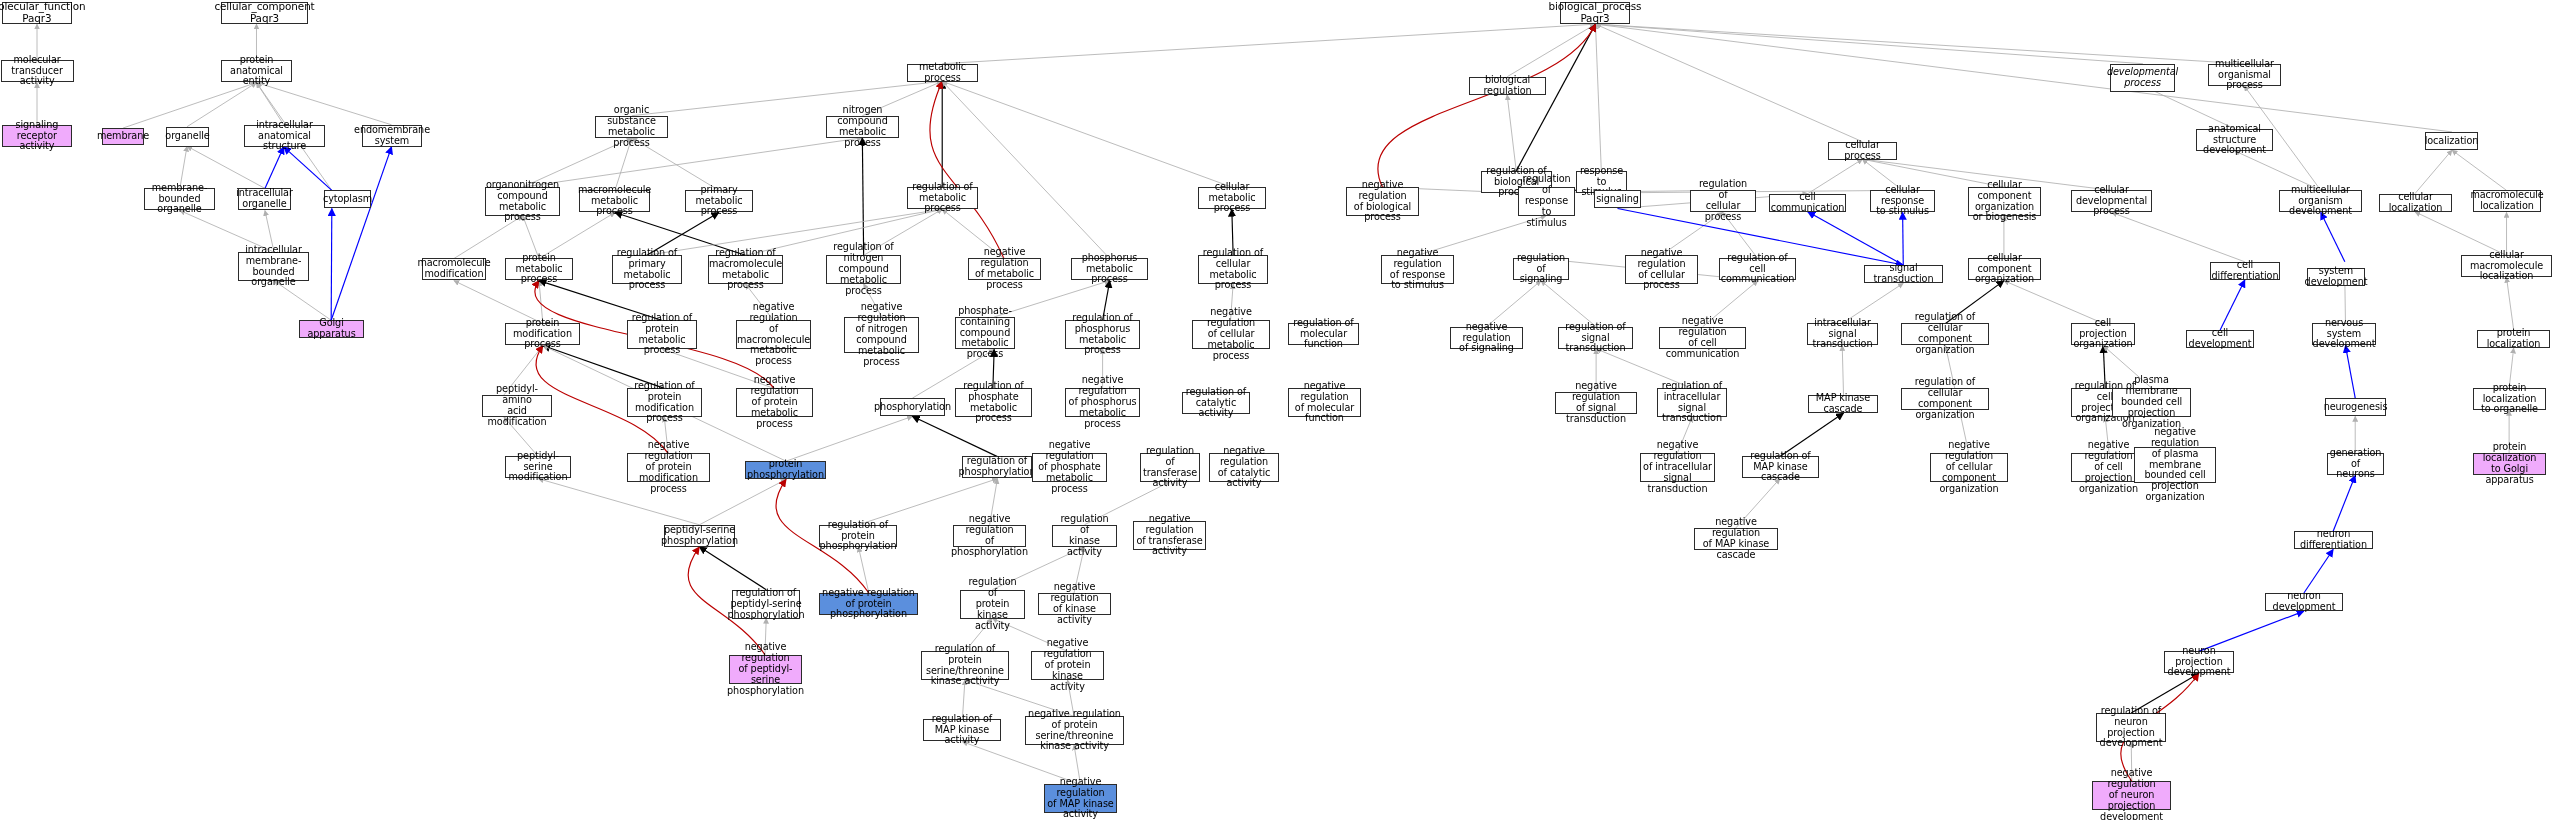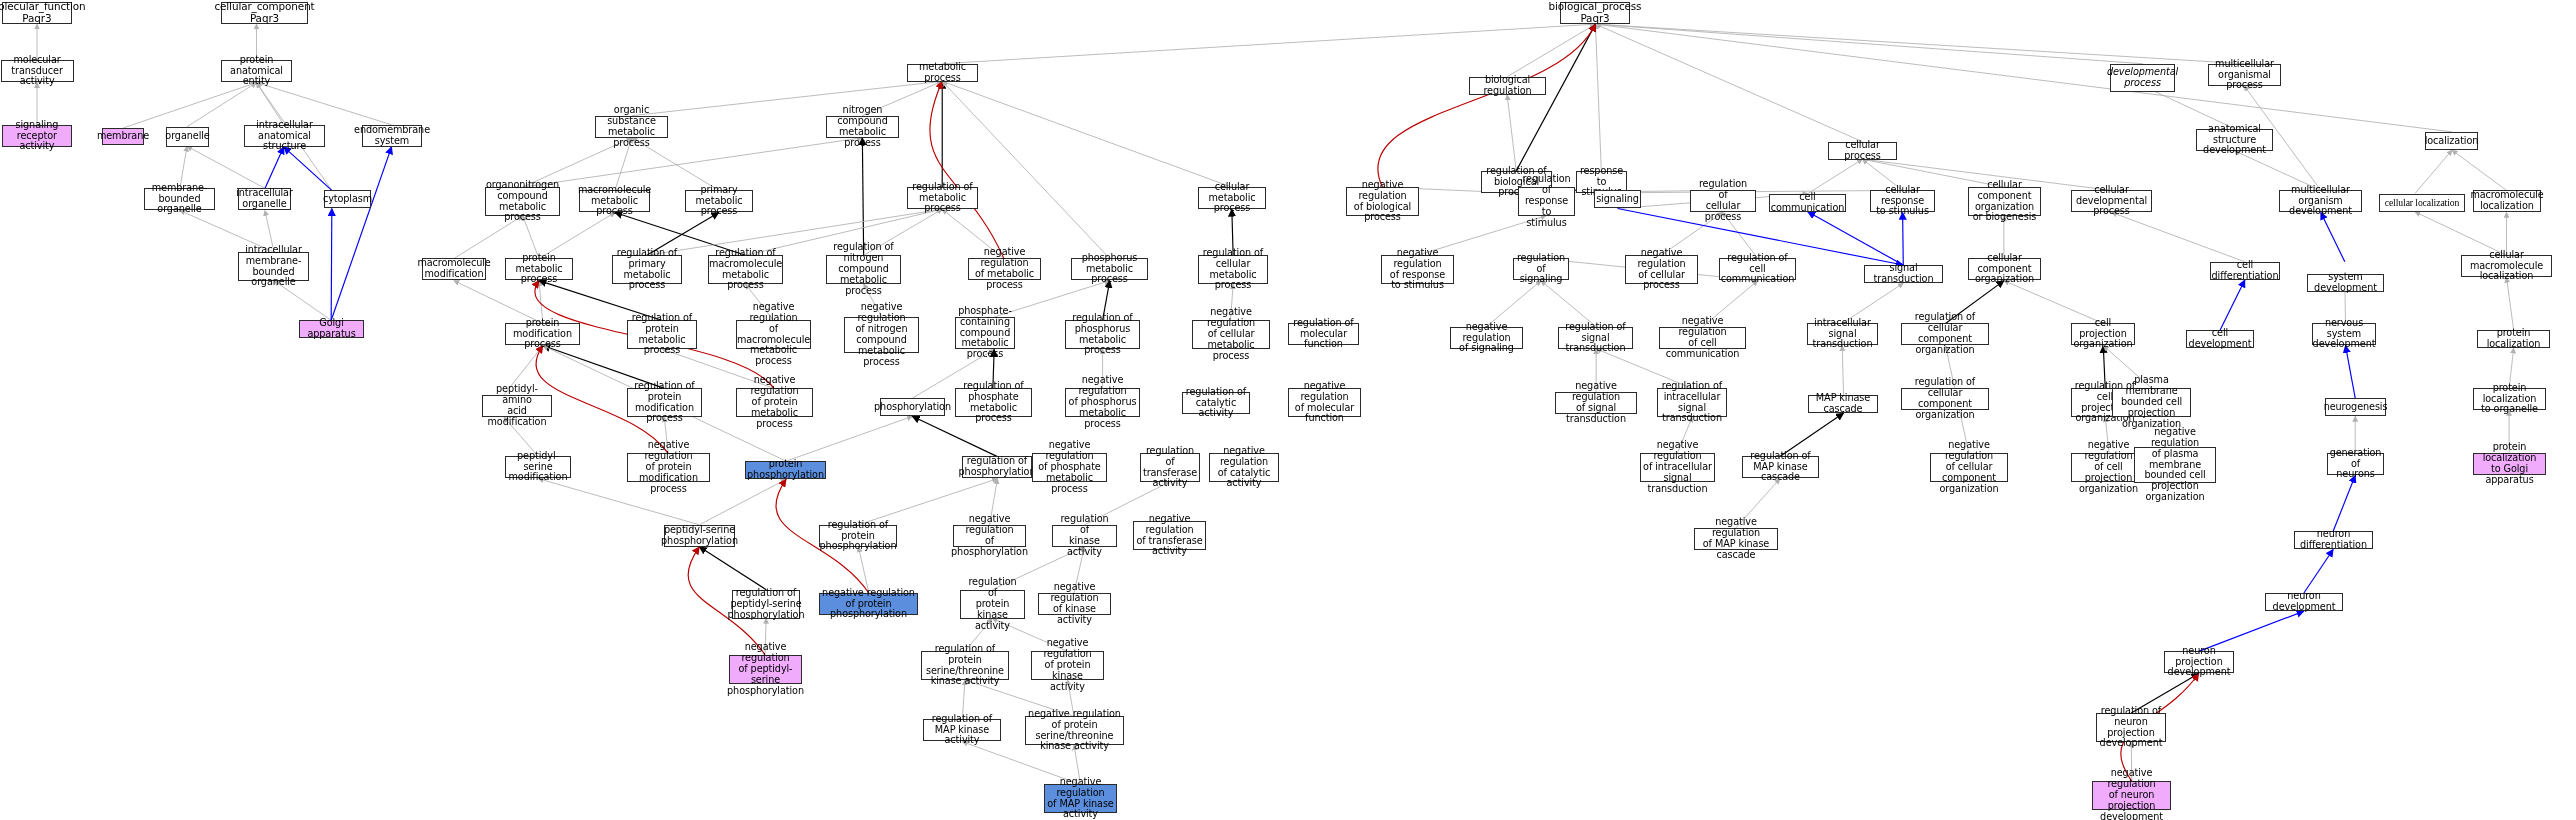--- a/index.html
+++ b/index.html
@@ -382,38 +382,38 @@
 process</div>
     <div class="node" style="left: 2110px; top: 64px; width: 65px; height: 28px; font-style: italic;">developmental
 process</div>
     <div class="node" style="left: 2208px; top: 64px; width: 73px; height: 22px;">multicellular
 organismal process</div>
     <div class="node" style="left: 2196px; top: 129px; width: 77px; height: 22px;">anatomical structure
 development</div>
     <div class="node" style="left: 2425px; top: 132px; width: 53px; height: 18px;">localization</div>
     <div class="node" style="left: 2279px; top: 190px; width: 83px; height: 22px;">multicellular
 organism development</div>
-    <div class="node" style="left: 2379px; top: 194px; width: 86px; height: 18px; font-family: Liberation Serif, serif;">cellular localization</div>
+    <div class="node" style="left: 2379px; top: 194px; width: 73px; height: 18px;">cellular localization</div>
     <div class="node" style="left: 2473px; top: 190px; width: 68px; height: 22px;">macromolecule
 localization</div>
     <div class="node" style="left: 1381px; top: 255px; width: 73px; height: 29px;">negative regulation
 of response
 to stimulus</div>
     <div class="node" style="left: 1513px; top: 258px; width: 56px; height: 22px;">regulation of
 signaling</div>
     <div class="node" style="left: 1625px; top: 255px; width: 73px; height: 29px;">negative regulation
 of cellular
 process</div>
     <div class="node" style="left: 1719px; top: 258px; width: 77px; height: 22px;">regulation of
 cell communication</div>
     <div class="node" style="left: 1864px; top: 265px; width: 79px; height: 18px;">signal transduction</div>
     <div class="node" style="left: 1968px; top: 258px; width: 73px; height: 22px;">cellular component
 organization</div>
     <div class="node" style="left: 2210px; top: 262px; width: 70px; height: 18px;">cell differentiation</div>
-    <div class="node" style="left: 2307px; top: 274px; width: 77px; height: 18px;">system development</div>
+    <div class="node" style="left: 2307px; top: 268px; width: 58px; height: 18px;">system development</div>
     <div class="node" style="left: 2461px; top: 255px; width: 91px; height: 22px;">cellular macromolecule
 localization</div>
     <div class="node" style="left: 1450px; top: 327px; width: 73px; height: 22px;">negative regulation
 of signaling</div>
     <div class="node" style="left: 1558px; top: 327px; width: 75px; height: 22px;">regulation of
 signal transduction</div>
     <div class="node" style="left: 1659px; top: 327px; width: 87px; height: 22px;">negative regulation
 of cell communication</div>
     <div class="node" style="left: 1807px; top: 323px; width: 71px; height: 22px;">intracellular
 signal transduction</div>

